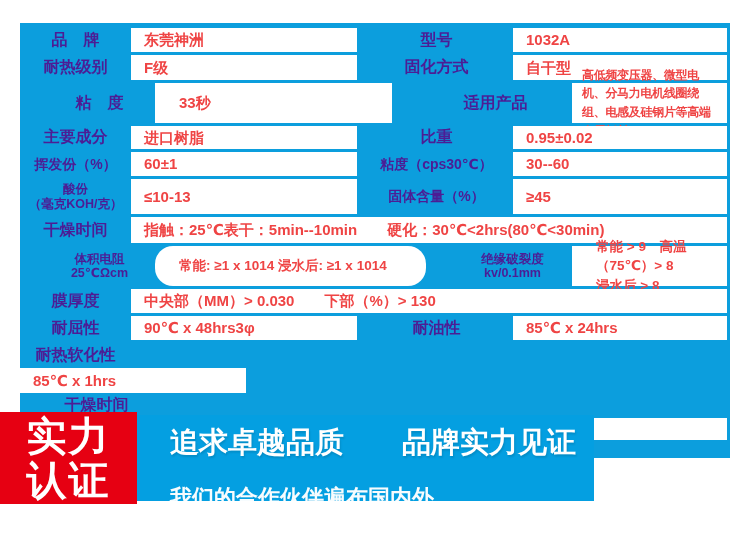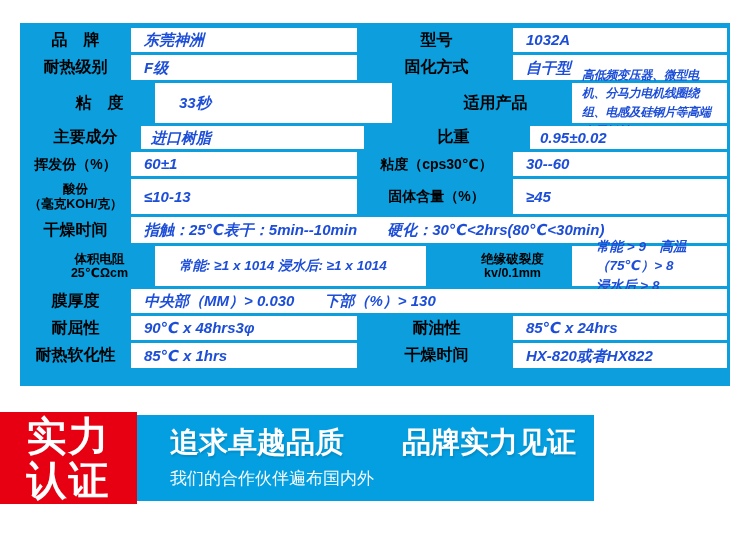--- a/index.html
+++ b/index.html
@@ -6,60 +6,60 @@
   body{
     width:750px;height:537px;position:relative;background:#ffffff;overflow:hidden;
     font-family:"Liberation Sans","DejaVu Sans",sans-serif;
   }
   
   .panel{
     position:absolute;left:20px;top:23px;width:707px;
     background:#0c9edd;padding:5px 3px 10px 0;
   }
   .row{display:flex;margin-bottom:3px;}
-  .row:last-child{margin-bottom:8px;}
+  .row:last-child{margin-bottom:8px;flex-direction:column;}
   .label{
-    color:#000000;font-weight:bold;font-size:16px;
+    color:#4c1d95;font-weight:bold;font-size:16px;
     display:flex;align-items:center;justify-content:center;
     text-align:center;white-space:pre-line;line-height:1.15;
   }
   .label.mid{font-size:14px;}
   .label.small{font-size:12.5px;}
   .ll{width:111px;flex:none;}
   .vl{width:207px;flex:none;margin-right:3px;}
   .lr{width:153px;flex:none;}
   .vr{flex:1;}
   .vspan{flex:1;}
-  .vl-wide{width:241px;}
+  .vl-wide{width:241px;border-radius:18px;}
   .lr-narrow{width:119px;}
   .value{
     background:#fff;display:flex;align-items:center;
-    padding:0 6px 0 13px;color:#1d4ed8;font-weight:bold;font-size:15px;
-    white-space:pre-line;line-height:1.45;font-style:italic;
+    padding:0 6px 0 13px;color:#ef4444;font-weight:bold;font-size:15px;
+    white-space:pre-line;line-height:1.45;
   }
   .value.small{font-size:12px;padding-left:10px;line-height:1.55;letter-spacing:-0.3px;}
   .value.mid{font-size:13.5px;}
-  .h24{height:24px;} .h25{height:25px;} .h40{height:40px;padding-left:24px;} .h23{height:23px;padding-left:10px;}
+  .h24{height:24px;} .h25{height:25px;} .h40{height:40px;padding-left:24px;} .h23{height:23px;}
   .h35{height:35px;} .h26{height:26px;}
   
   .banner{position:absolute;left:0;top:412px;width:594px;height:92px;}
   .badge{
     position:absolute;left:0;top:0;width:137px;height:92px;background:#e60012;
     color:#fff;display:flex;flex-direction:column;align-items:center;justify-content:center;
     font-weight:bold;font-size:40px;line-height:1.1;letter-spacing:2px;
   }
   .bluebar{
     position:absolute;left:137px;top:3px;right:0;height:86px;background:#049fe1;
     color:#fff;padding-left:33px;box-sizing:border-box;
   }
   .banner-title{
     font-size:29px;font-weight:bold;margin-top:8px;
     text-shadow:1px 2px 2px rgba(0,0,0,0.12);
   }
-  .banner-subtitle{font-size:17px;font-weight:normal;margin-top:4px;opacity:0.97;}
+  .banner-subtitle{font-size:22px;font-weight:bold;margin-top:20px;opacity:0.97;}
 </style>
 </head>
 <body>
 
 <div class="panel">
 
   <div class="row">
     <div class="label ll h24">品　牌</div>
     <div class="value vl h24">东莞神洲</div>
     <div class="label lr h24">型号</div>

